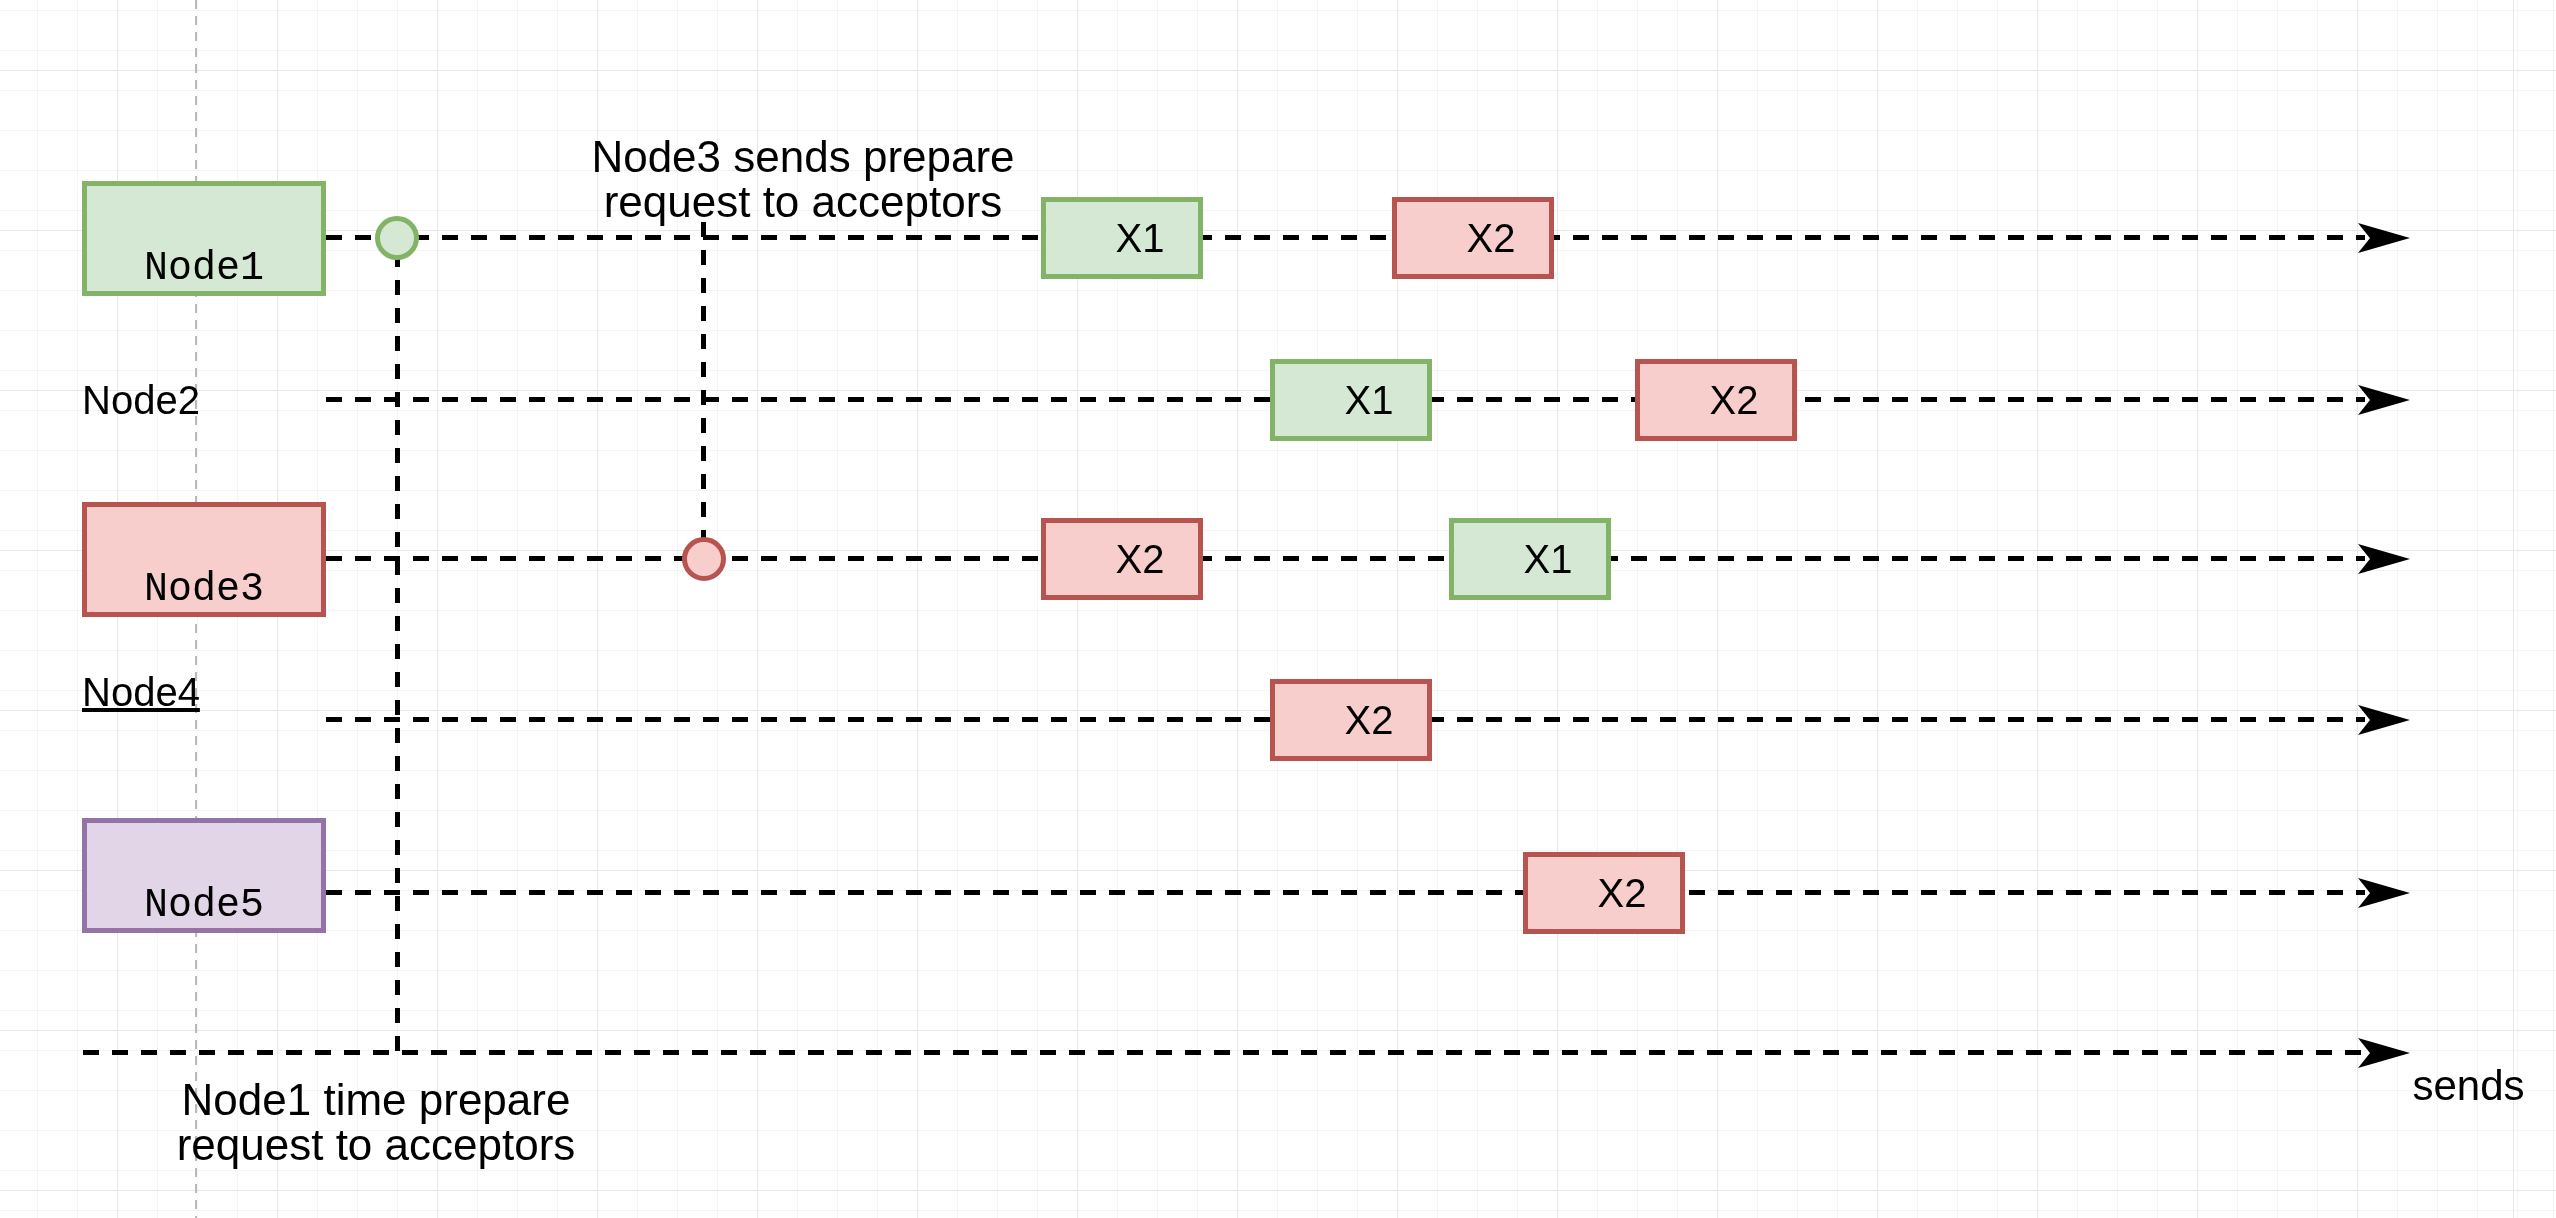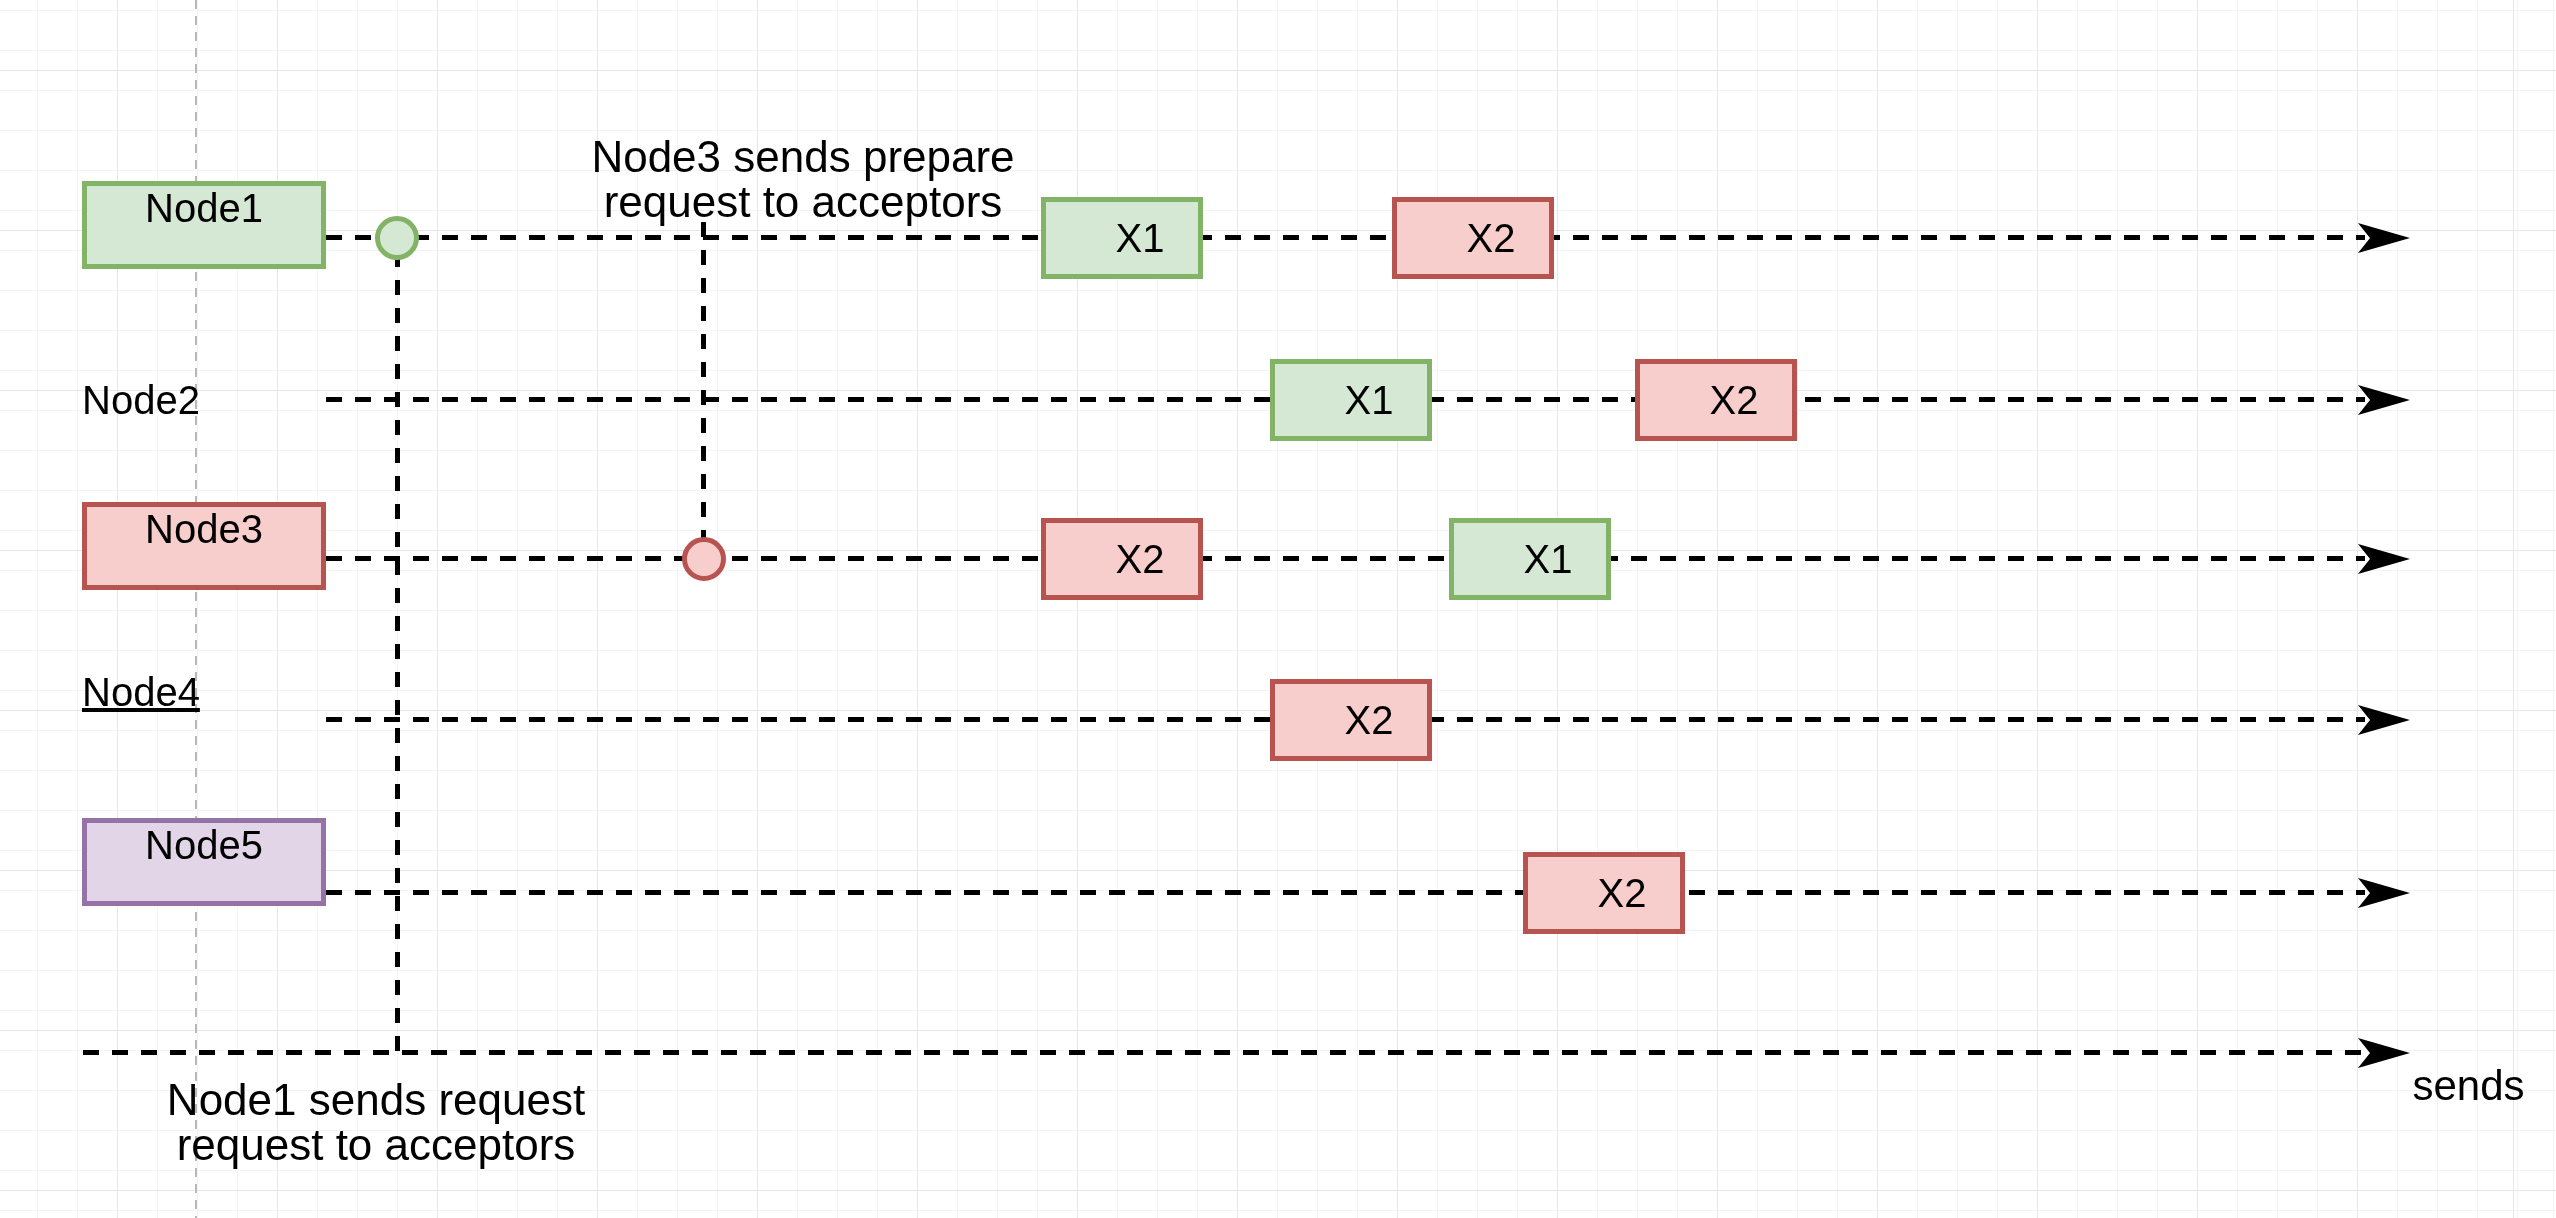--- a/index.html
+++ b/index.html
@@ -21,22 +21,22 @@
       repeating-linear-gradient(0deg,  var(--grid-minor) 0 1px, transparent 1px 40px);
     background-position:-43px -27px,-43px -27px,-3px -7px,-3px -7px;
   }
   .hline{position:absolute;height:5px;
     background-image:repeating-linear-gradient(90deg, var(--line-color) 0 16px, transparent 16px 29px);}
   .vline{position:absolute;width:5px;
     background-image:repeating-linear-gradient(180deg, var(--line-color) 0 15px, transparent 15px 28px);}
   .guide{position:absolute;width:2px;top:0;height:1218px;
     background-image:repeating-linear-gradient(180deg, var(--guide-color) 0 9px, transparent 9px 16px);}
   .arrow{position:absolute;width:52px;height:34px;}
-  .node-box{position:absolute;width:244px;height:88px;box-sizing:border-box;border:5px solid;
-    display:flex;align-items:flex-start;justify-content:center;font-size:40px;}
+  .node-box{position:absolute;width:244px;height:115px;box-sizing:border-box;border:5px solid;
+    display:flex;align-items:flex-end;justify-content:center;font-size:40px;font-family:Liberation Mono, monospace;}
   .node-plain{position:absolute;width:244px;height:80px;display:flex;align-items:center;font-size:40px;}
   .event-box{position:absolute;width:162px;height:82px;box-sizing:border-box;border:5px solid;
     display:flex;align-items:center;justify-content:center;font-size:40px;padding-left:36px;}
   .marker{position:absolute;width:44px;height:44px;box-sizing:border-box;border:5px solid;border-radius:50%;}
   .green{background:var(--green-fill);border-color:var(--green-stroke);}
   .red{background:var(--red-fill);border-color:var(--red-stroke);}
   .purple{background:var(--purple-fill);border-color:var(--purple-stroke);}
   .annotation{position:absolute;width:520px;text-align:center;font-size:44px;line-height:45px;}
   .time-label{position:absolute;font-size:42px;text-align:center;width:145px;}
 </style>
@@ -122,19 +122,19 @@
 
   <div class="event-box red" style="left:1523px;top:852px;">
     <span>X2</span>
   </div>
 
   <div class="annotation" style="left:543px;top:134px;">
     <div>Node3 sends prepare</div>
     <div>request to acceptors</div>
   </div>
   <div class="annotation" style="left:116px;top:1077px;">
-    <div>Node1 sends request</div>
+    <div>Node1 time prepare</div>
     <div>request to acceptors</div>
   </div>
 
   <div class="time-label" style="left:2396px;top:1062px;">sends</div>
 
 </div>
 
 </body></html>

